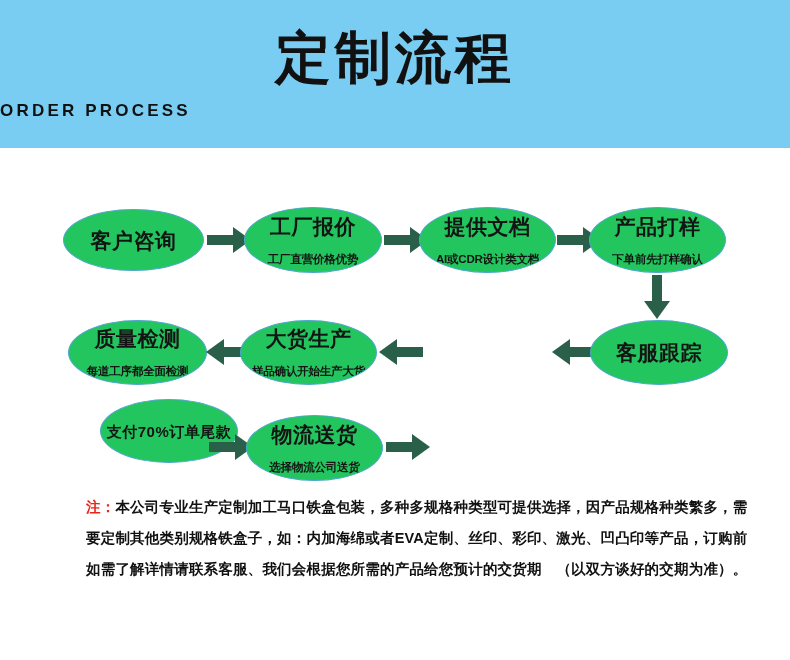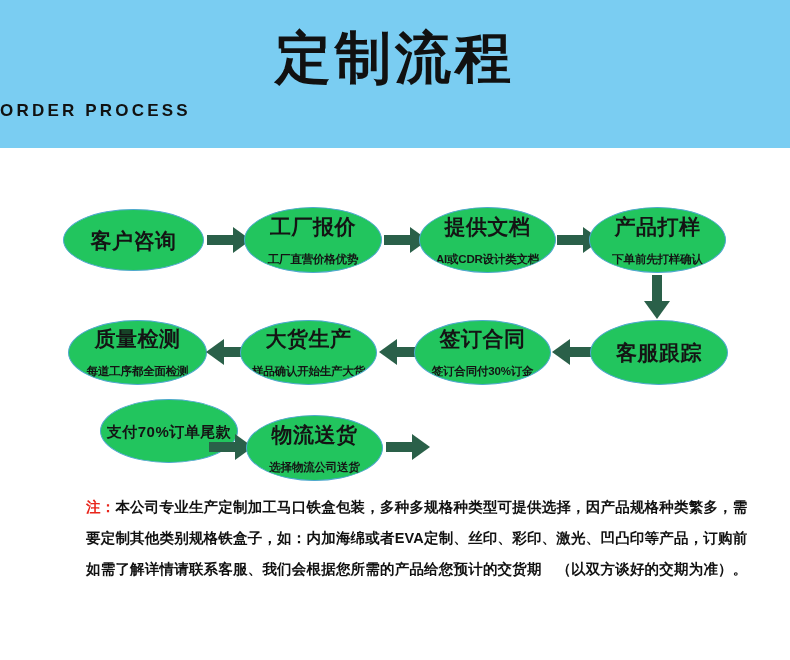--- a/index.html
+++ b/index.html
@@ -241,24 +241,20 @@
   <div class="node" style="left:240px; top:174px; width:137px; height:65px;">
     <div class="node-title">大货生产</div>
     <div class="node-sub">样品确认开始生产大货</div>
   </div>
 
   <div class="arrow left" style="left:379px; top:192px; width:44px; height:28px;">
     <span class="shaft"></span>
     <span class="head"></span>
   </div>
 
-  <div class="node" style="left:414px; top:174px; width:137px; height:65px;">
-    <div class="node-title">签订合同</div>
-    <div class="node-sub">签订合同付30%订金</div>
-  </div>
 
   <div class="arrow left" style="left:552px; top:192px; width:44px; height:28px;">
     <span class="shaft"></span>
     <span class="head"></span>
   </div>
 
   <div class="node" style="left:590px; top:174px; width:138px; height:65px;">
     <div class="node-title">客服跟踪</div>
   </div>
 

